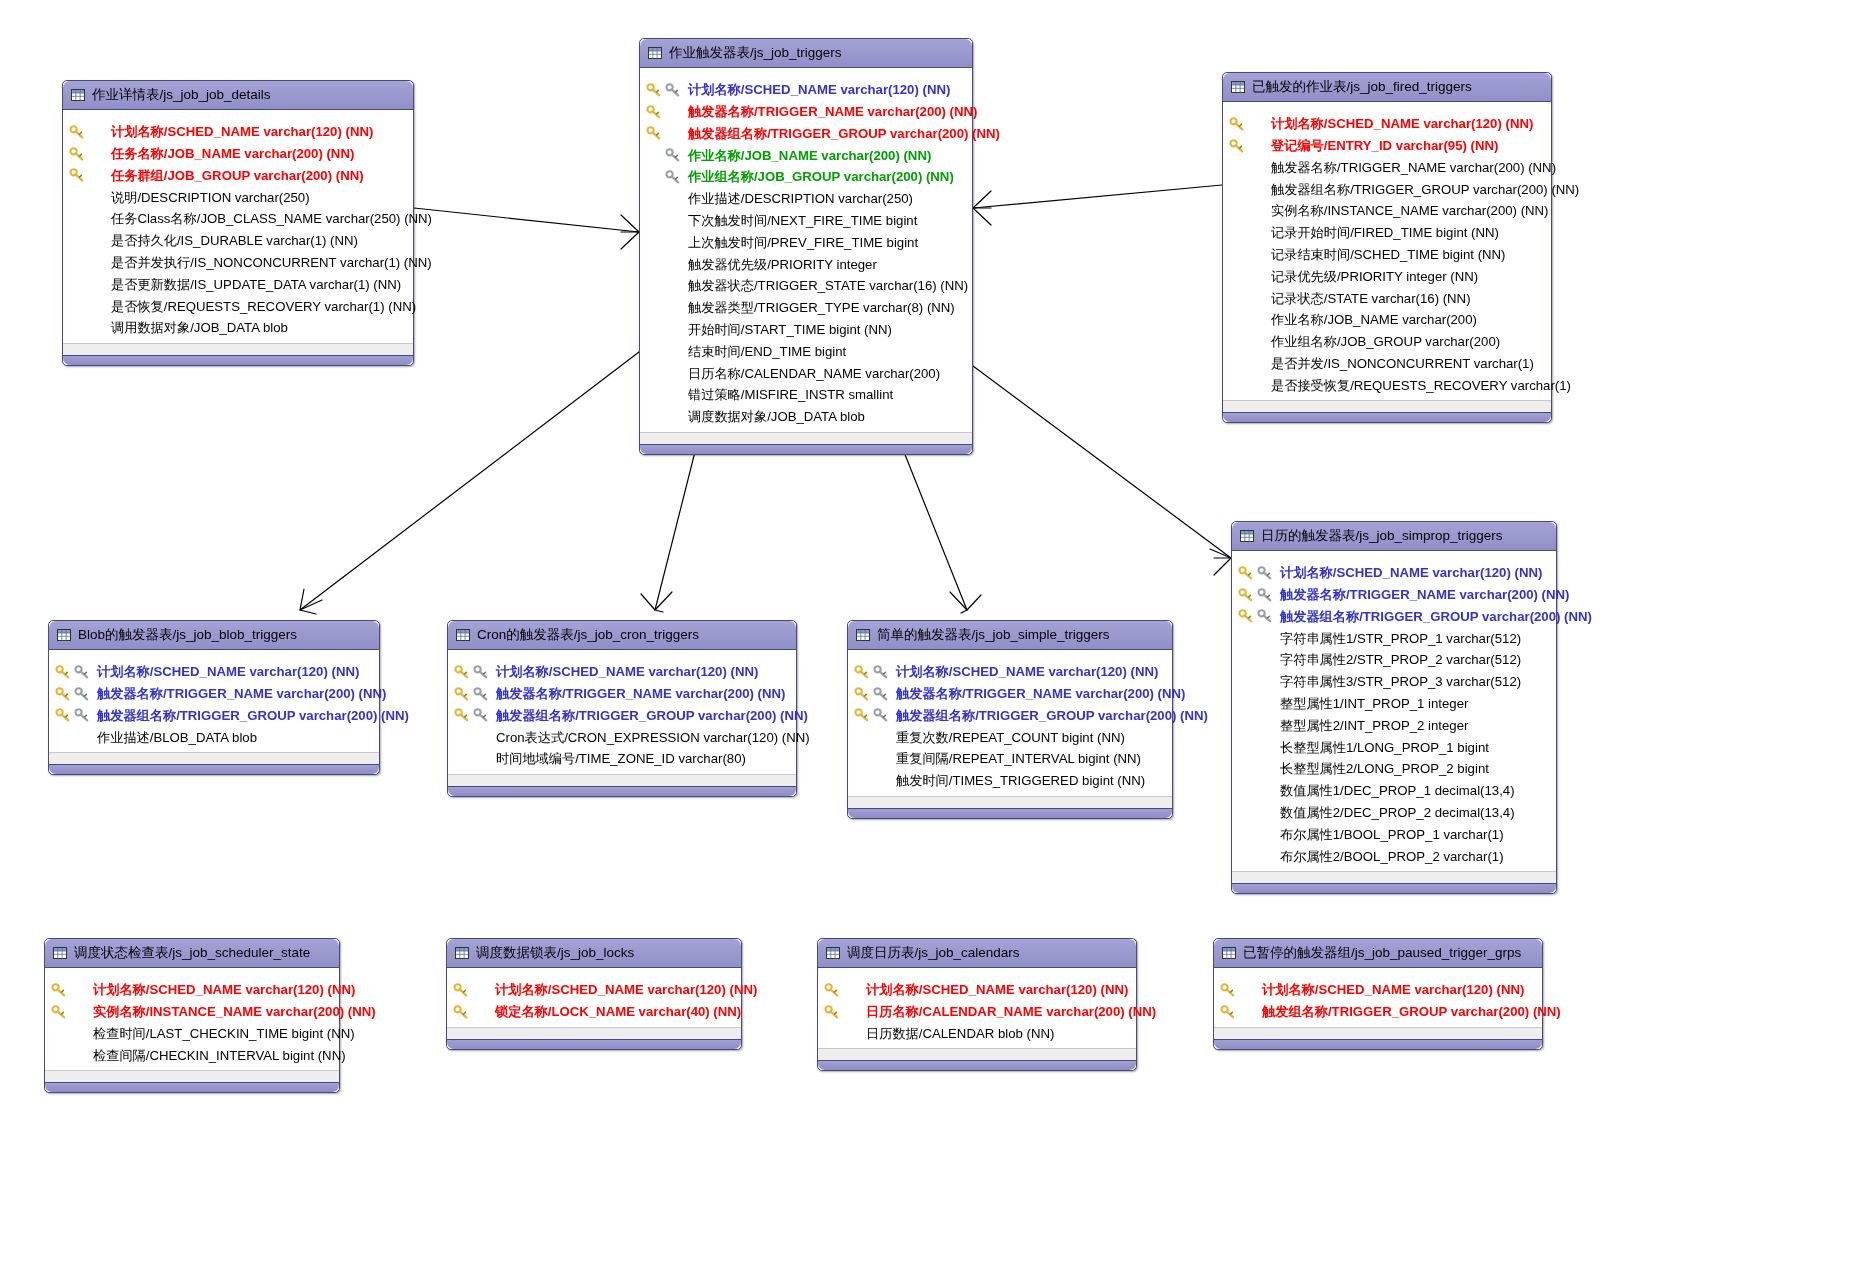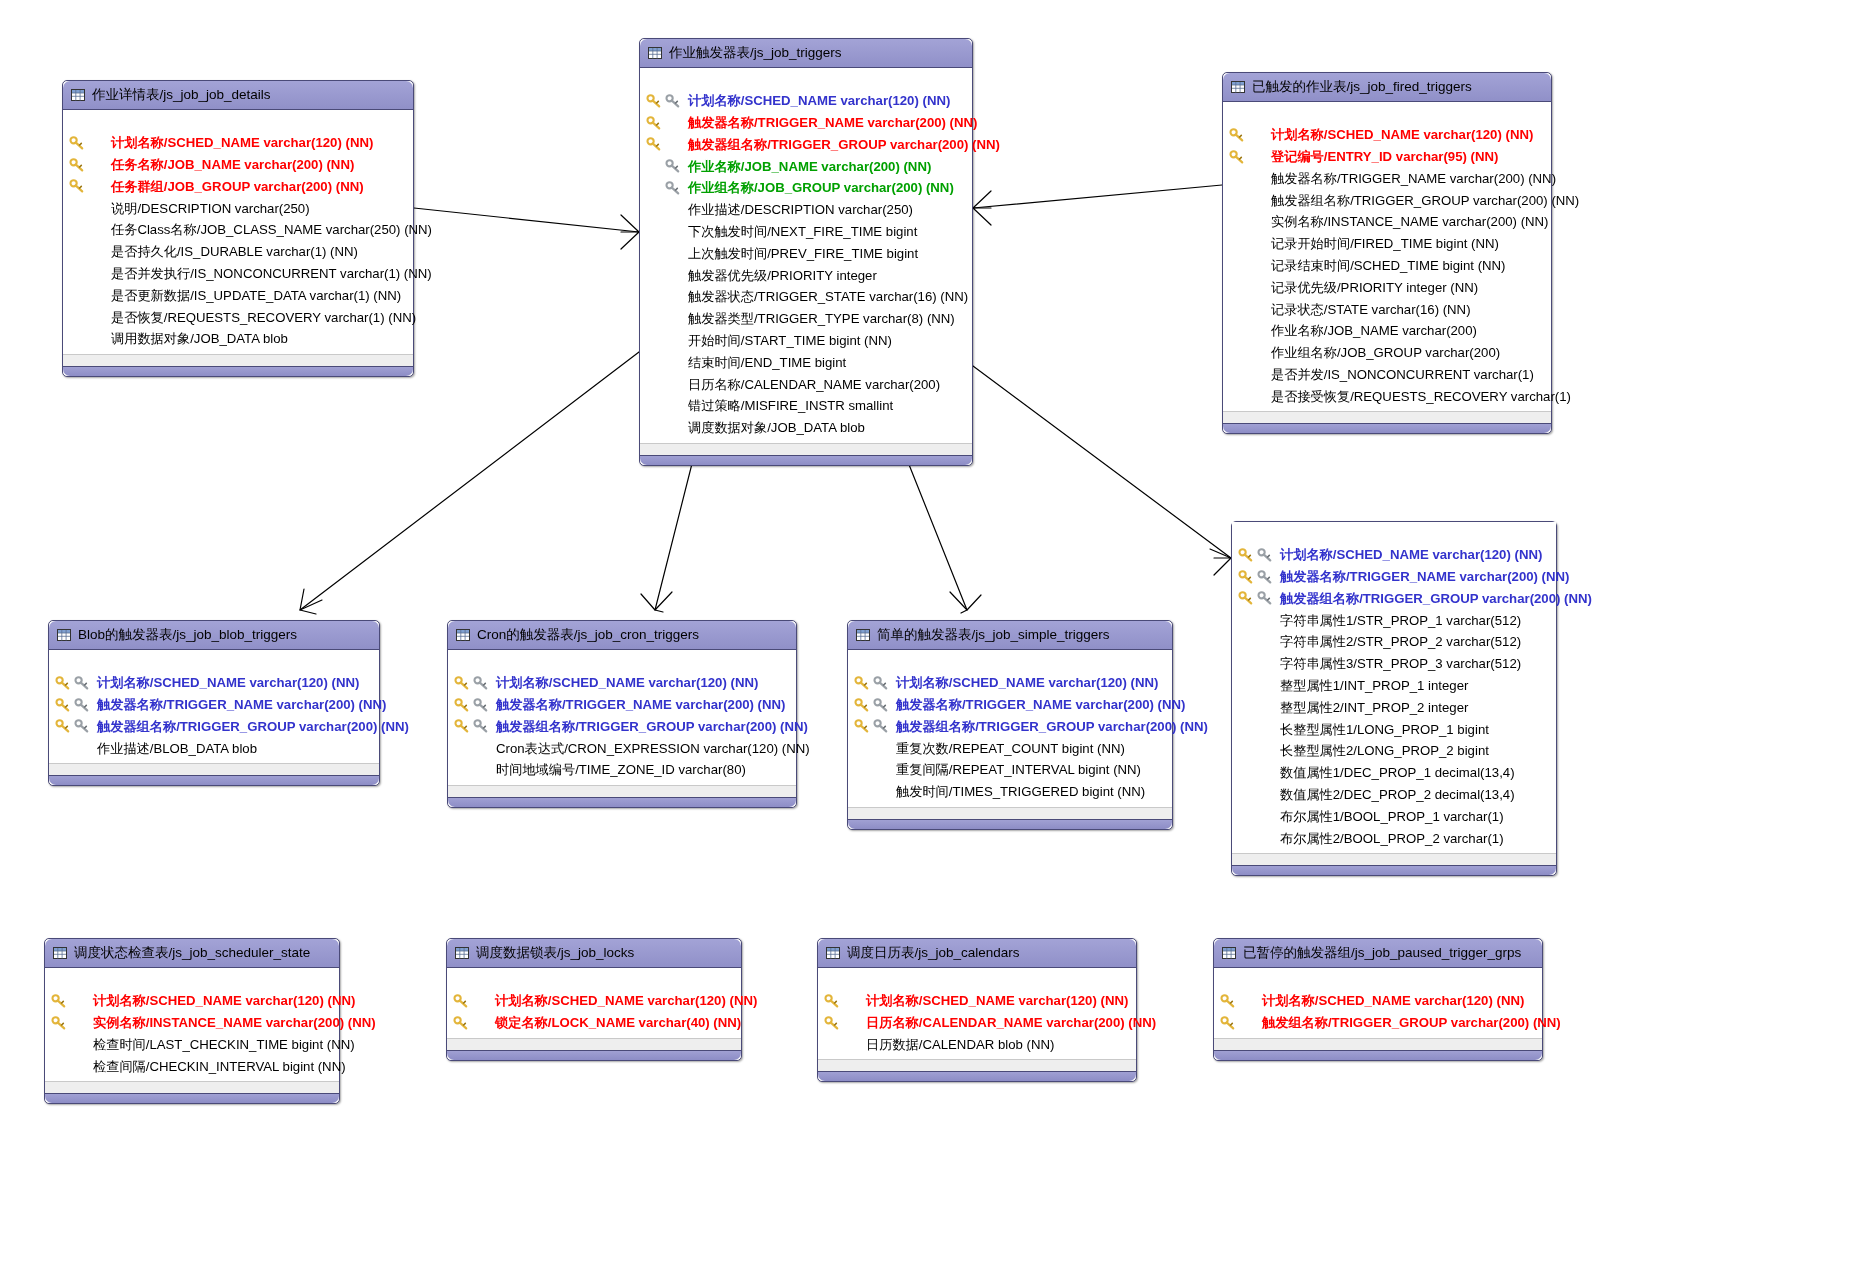--- a/index.html
+++ b/index.html
@@ -7,21 +7,21 @@
   #canvas{position:relative;width:1849px;height:1267px;background:#fff;overflow:hidden;}
   #wires{position:absolute;left:0;top:0;width:1849px;height:1267px;pointer-events:none;}
 
   .entity{position:absolute;border:1px solid #4a4a78;border-radius:5px;background:#ffffff;
           box-shadow:1px 1px 2px rgba(0,0,0,.35);box-sizing:border-box;}
   .ent-head{background:#9a9ad0;background:linear-gradient(#a3a3d6,#9090c8);
             border-bottom:1px solid #4a4a78;border-radius:7px 7px 0 0;
             padding:5px 8px 5px 8px;display:flex;align-items:center;gap:7px;
             font-size:13.5px;color:#000;white-space:nowrap;}
   .tbl-icon{width:14px;height:12px;flex:0 0 auto;display:block;}
-  .ent-body{background:#fff;padding:22px 0 4px 0;}
+  .ent-body{background:#fff;padding:11px 0 4px 0;}
   .ent-foot{background:#eeeeee;height:11px;border-top:1px solid #c9c9c9;}
   .ent-bottom{background:#9a9ad0;background:linear-gradient(#a0a0d3,#8d8dc6);
               height:9px;border-top:1px solid #4a4a78;border-radius:0 0 7px 7px;}
 
   .attr{display:flex;align-items:center;height:21.8px;padding:0 9px 0 6px;
         font-size:13.2px;white-space:nowrap;line-height:1;}
   .keys{width:42px;flex:0 0 42px;display:flex;align-items:center;gap:2px;}
   .k{width:17px;height:14px;display:inline-block;flex:0 0 17px;}
   .kspace{width:17px;flex:0 0 17px;display:inline-block;}
   .atxt{flex:1 1 auto;}
@@ -429,20 +429,31 @@
             <span class="kspace"></span>
             <span class="kspace"></span>
           </span>
           <span class="atxt c-black">是否接受恢复/REQUESTS_RECOVERY varchar(1)</span>
         </div>
       </div>
       <div class="ent-foot"></div>
       <div class="ent-bottom"></div>
     </div>
     <div class="entity" style="left: 1231px; top: 521px; width: 326px;">
+      <div class="ent-head">
+        <svg class="tbl-icon" viewBox="0 0 14 12">
+          <rect x="0.5" y="0.5" width="13" height="11" fill="#ffffff" stroke="#333" stroke-width="1"></rect>
+          <rect x="1" y="1" width="12" height="3" fill="#7f9fd0"></rect>
+          <line x1="1" y1="4" x2="13" y2="4" stroke="#5b6f93" stroke-width="0.8"></line>
+          <line x1="1" y1="7.3" x2="13" y2="7.3" stroke="#5b6f93" stroke-width="0.8"></line>
+          <line x1="4.8" y1="1" x2="4.8" y2="11.5" stroke="#5b6f93" stroke-width="0.8"></line>
+          <line x1="9.1" y1="1" x2="9.1" y2="11.5" stroke="#5b6f93" stroke-width="0.8"></line>
+        </svg>
+        <span>日历的触发器表/js_job_simprop_triggers</span>
+      </div>
       <div class="ent-body">
         <div class="attr">
           <span class="keys">
             <svg class="k" viewBox="0 0 17 14">
               <circle cx="4.6" cy="4.3" r="3.1" fill="none" stroke="#e3b53a" stroke-width="2.1"></circle>
               <circle cx="4.6" cy="4.3" r="1.0" fill="#ffffff"></circle>
               <path d="M6.6,6.4 L13.2,12.4" stroke="#e3b53a" stroke-width="2.2" stroke-linecap="round" fill="none"></path>
               <path d="M10.6,9.0 L12.3,7.4" stroke="#9c7712" stroke-width="1.6" stroke-linecap="round" fill="none"></path>
             </svg>
             <svg class="k" viewBox="0 0 17 14">

